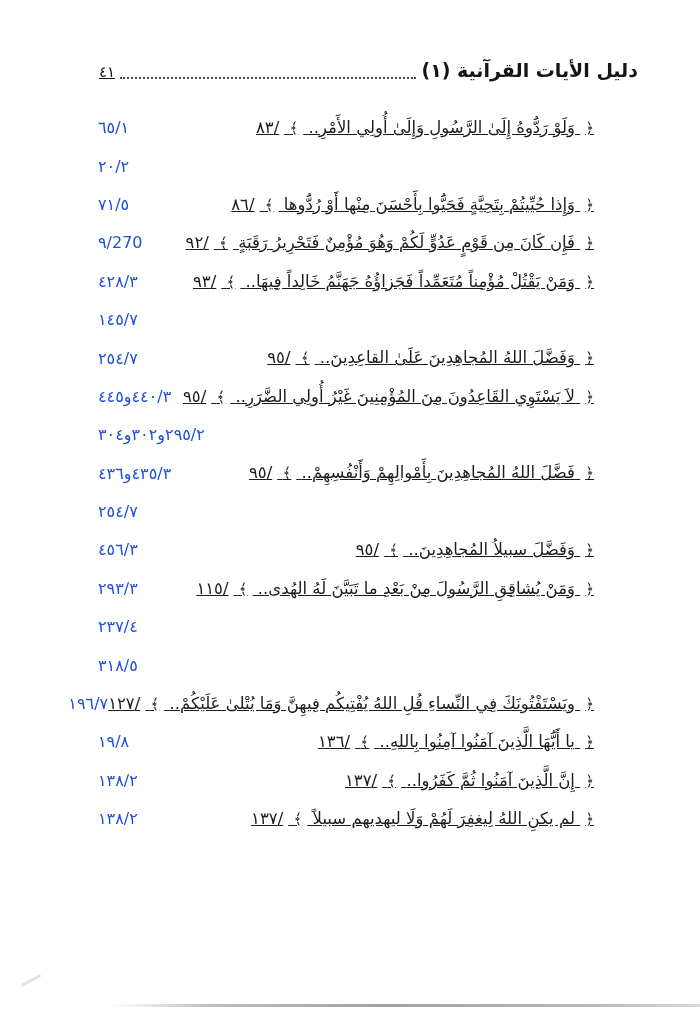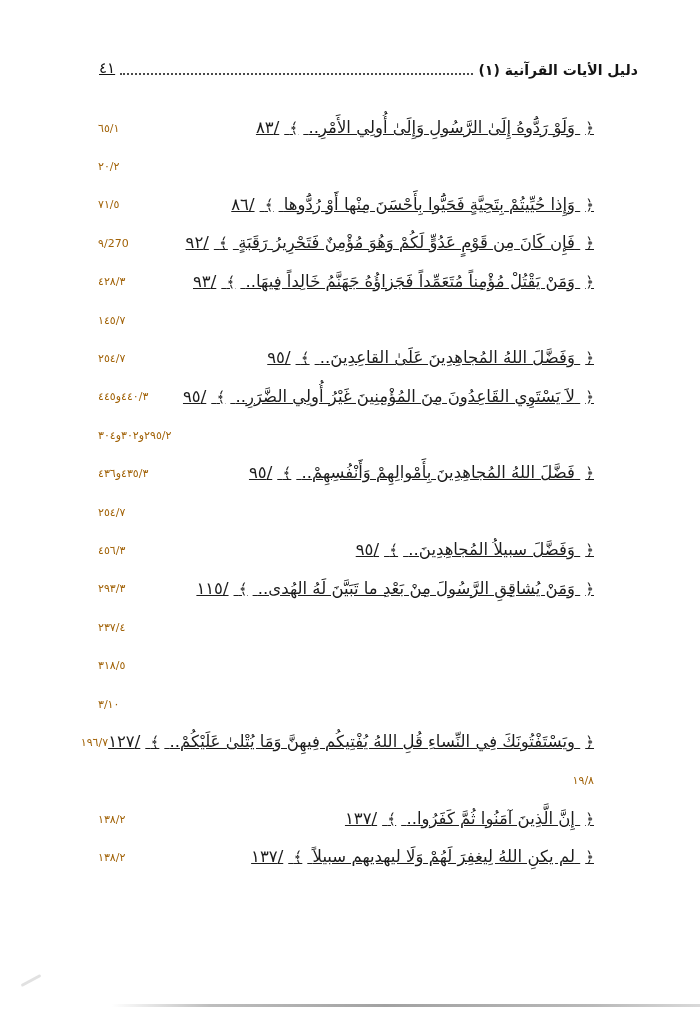--- a/index.html
+++ b/index.html
@@ -11,21 +11,21 @@
     font-family:"DejaVu Sans",sans-serif;
     color:#1c1c1c;
     overflow:hidden;
   }
   
   .header{
     position:absolute;top:58px;right:62px;left:99px;
     display:flex;align-items:flex-end;
   }
   .header .title{
-    font-size:14px;font-weight:700;color:#141414;
+    font-size:19px;font-weight:700;color:#141414;
     white-space:nowrap;line-height:1.35;
   }
   .header .leader{
     flex:1;height:0;
     border-bottom:2px dotted #4a4a4a;
     margin:0 5px 5px 5px;
   }
   .header .page-num{
     font-size:15px;color:#141414;line-height:1.45;white-space:nowrap;text-decoration:underline;
   }
@@ -40,21 +40,21 @@
   .verse{
     white-space:nowrap;
     font-size:16.5px;line-height:1;color:#1c1c1c;text-decoration:underline;
   }
   .bracket{font-size:15px;color:#242424;}
   .bracket.open{margin-inline-end:5px;}
   .bracket.close{margin-inline-start:5px;}
   .ayah{margin-inline-start:5px;}
   .bracket:empty,.ayah:empty{margin:0;}
   .ref{
-    font-size:11px;color:#a16207;white-space:nowrap;line-height:1;
+    font-size:16px;color:#1d4ed8;white-space:nowrap;line-height:1;
   }
   
   .scan-edge-bottom{
     position:absolute;left:0;right:0;bottom:3px;height:3px;
     background:linear-gradient(to right,
       rgba(0,0,0,0) 0%,rgba(0,0,0,0) 16%,
       rgba(110,110,110,.45) 30%,
       rgba(85,85,85,.55) 55%,
       rgba(100,100,100,.45) 85%,
       rgba(130,130,130,.3) 100%);
@@ -220,41 +220,38 @@
   <div class="row">
     <div class="verse">
       <span class="bracket open"></span>
       <span class="verse-text"></span>
       <span class="bracket close"></span>
       <span class="ayah"></span>
     </div>
     <div class="ref">٣١٨/٥</div>
   </div>
 
-  <div class="row">
-    <div class="verse">
-      <span class="bracket open"></span>
-      <span class="verse-text"></span>
-      <span class="bracket close"></span>
-      <span class="ayah"></span>
-    </div>
-    <div class="ref">٣/١٠</div>
-  </div>
 
   <div class="row">
     <div class="verse">
       <span class="bracket open">﴿</span>
       <span class="verse-text">ويَسْتَفْتُونَكَ فِي النِّساءِ قُلِ اللهُ يُفْتِيكُم فِيهِنَّ وَمَا يُتْلىٰ عَلَيْكُمْ..</span>
       <span class="bracket close">﴾</span>
       <span class="ayah">/١٢٧</span>
     </div>
     <div class="ref">١٩٦/٧</div>
   </div>
 
   <div class="row">
+    <div class="verse">
+      <span class="bracket open">﴿</span>
+      <span class="verse-text">يا أَيُّهَا الَّذِينَ آمَنُوا آمِنُوا بِاللهِ..</span>
+      <span class="bracket close">﴾</span>
+      <span class="ayah">/١٣٦</span>
+    </div>
     <div class="ref">١٩/٨</div>
   </div>
 
   <div class="row">
     <div class="verse">
       <span class="bracket open">﴿</span>
       <span class="verse-text">إِنَّ الَّذِينَ آمَنُوا ثُمَّ كَفَرُوا..</span>
       <span class="bracket close">﴾</span>
       <span class="ayah">/١٣٧</span>
     </div>

